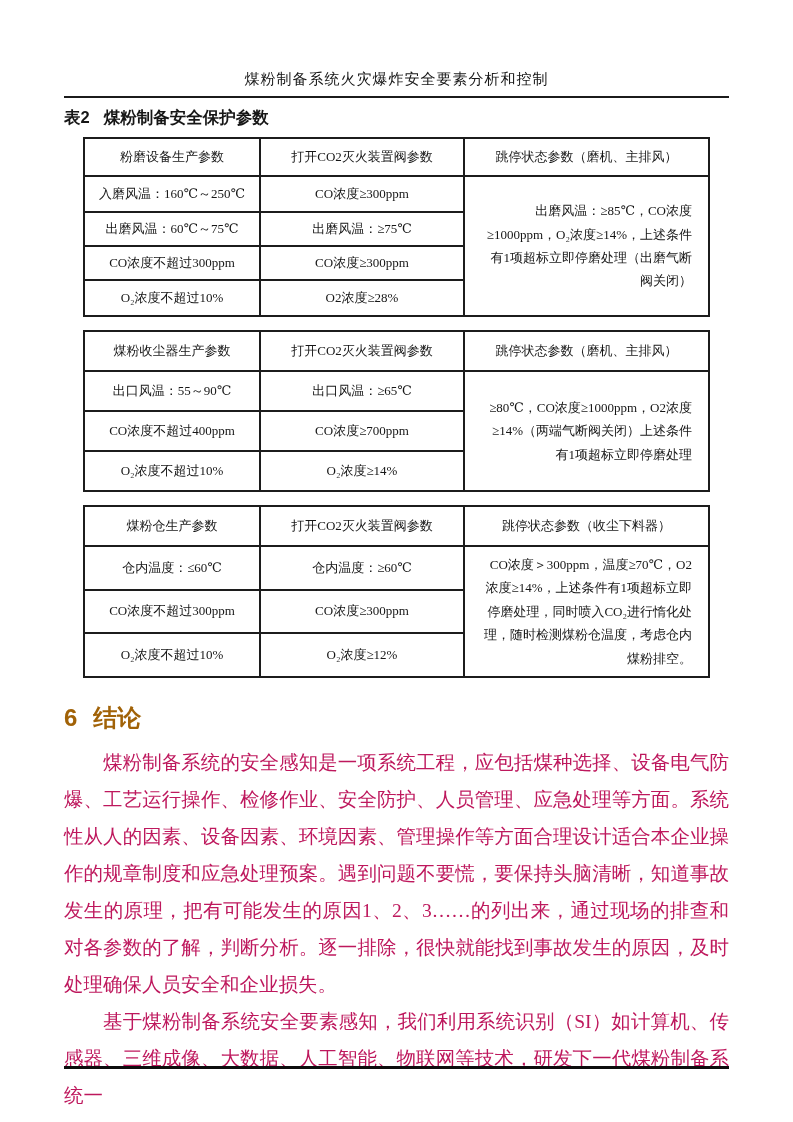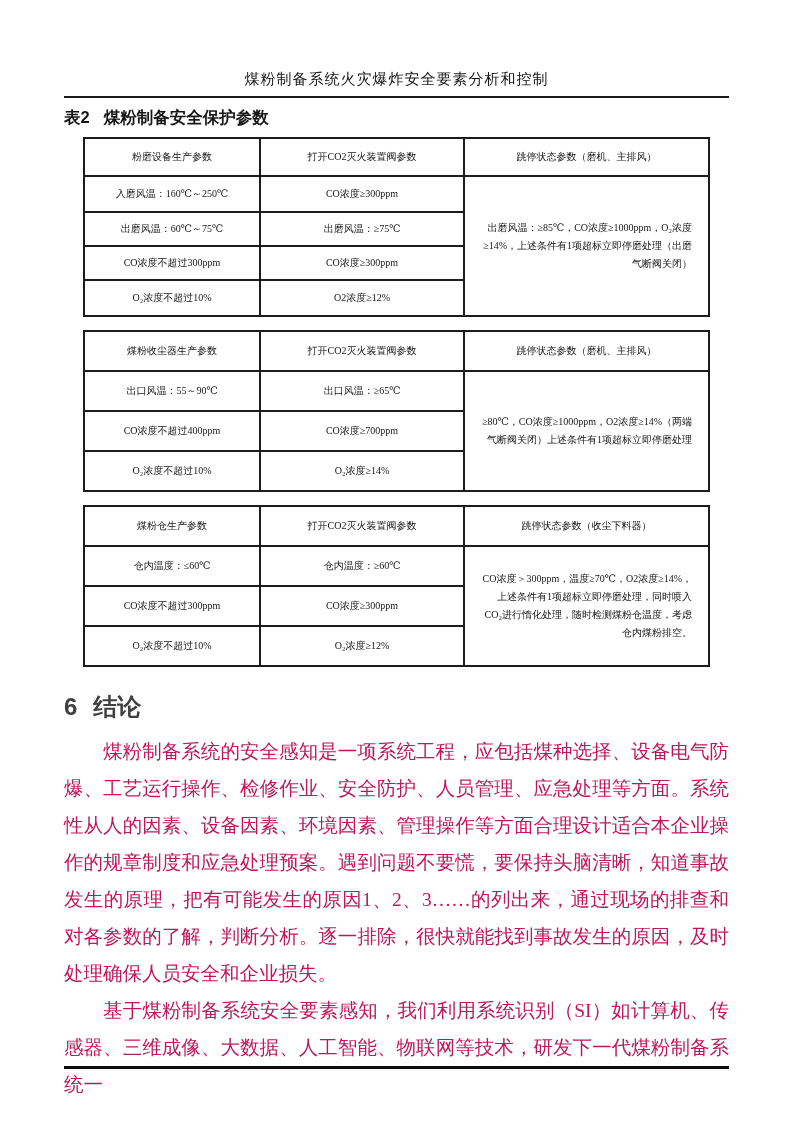--- a/index.html
+++ b/index.html
@@ -30,21 +30,21 @@
     font-size:16.5px;
     margin-top:9px;
   }
   .caption .cap-label { margin-right:14px; }
 
   table.param-table {
     width:625px;
     margin:8px auto 0 auto;
     border-collapse:collapse;
     table-layout:fixed;
-    font-size:10px;
+    font-size:13px;
   }
   table.t2, table.t3 { margin-top:13px;border-radius:27px; }
   .param-table td {
     border:2px solid #1c1c1c;
     text-align:center;
     vertical-align:middle;
     padding:2px 6px;
   }
   .param-table td.note {
     text-align:right;
@@ -59,21 +59,21 @@
   .t2 tr.dr  { height:40px; }
   .t3 tr.hr  { height:40px; }
   .t3 tr.dr  { height:40px; }
 
   .section-heading {
     margin-top:24px;
     font-family:"Liberation Sans","DejaVu Sans",sans-serif;
     font-weight:bold;
     font-size:24px;
     line-height:32px;
-    color:#404040;
+    color:#a16207;
   }
   .section-heading .sec-num { margin-right:16px; }
 
   .body-text { margin-top:10px; }
   .body-text p {
     font-size:19.5px;
     line-height:37px;
     text-align:justify;
     text-indent:2em;
     color:#be185d;
@@ -131,21 +131,21 @@
       <tr class="dr">
         <td>出磨风温：60℃～75℃</td>
         <td>出磨风温：≥75℃</td>
       </tr>
       <tr class="dr">
         <td>CO浓度不超过300ppm</td>
         <td>CO浓度≥300ppm</td>
       </tr>
       <tr class="dr dr1">
         <td>O₂浓度不超过10%</td>
-        <td>O2浓度≥12%</td>
+        <td>O2浓度≥28%</td>
       </tr>
     </tbody>
       </table>
 
     <table class="param-table t2">
       <colgroup>
           <col style="width:176px">
           <col style="width:204px">
           <col style="width:245px">
         </colgroup>

